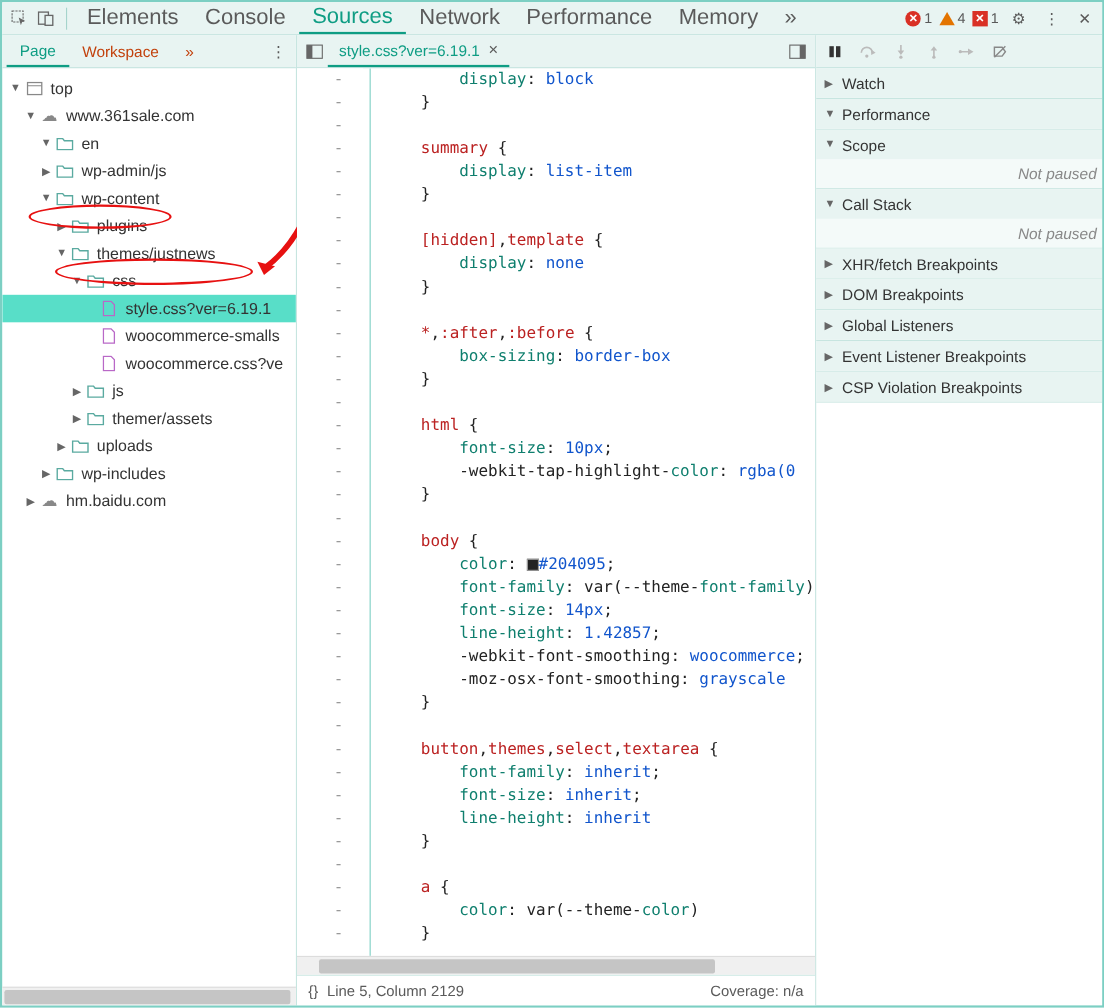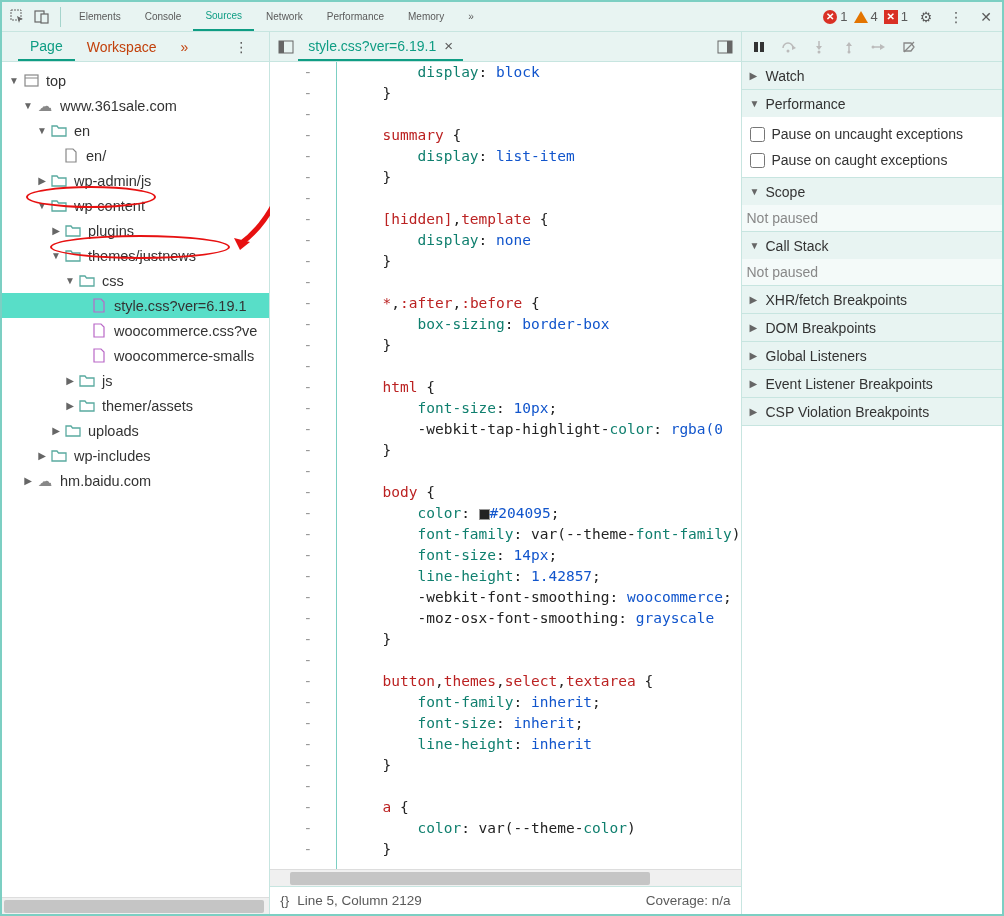--- a/index.html
+++ b/index.html
@@ -1,31 +1,31 @@
 <!DOCTYPE html>
 <html><head>
 <meta charset="utf-8">
 <style>
 *{box-sizing:border-box;margin:0;padding:0}
 body{font-family:"Segoe UI",Arial,sans-serif;font-size:14px;color:#333;background:#fff;width:1004px;height:916px;overflow:hidden;border:2px solid #7ccfc3}
 .top-toolbar{height:30px;background:#e8f4f2;border-bottom:1px solid #c7e5e0;display:flex;align-items:center;padding:0 4px}
 .tb-icon{width:24px;height:24px;display:flex;align-items:center;justify-content:center;color:#5a5a5a;cursor:pointer}
 .tb-sep{width:1px;height:20px;background:#a5d4cc;margin:0 6px}
 .tabs{display:flex;height:100%;flex:1}
-.tab{padding:0 12px;display:flex;align-items:center;color:#5a5a5a;cursor:pointer;font-size:10px}
+.tab{padding:0 12px;display:flex;align-items:center;color:#5a5a5a;cursor:pointer;font-size:20px}
 .tab.active{color:#0f9d84;border-bottom:2px solid #0f9d84}
 .badges{display:flex;align-items:center;gap:6px;margin-left:auto}
 .badge{display:flex;align-items:center;gap:3px;font-size:13px;color:#5a5a5a}
 .dot{width:14px;height:14px;border-radius:50%;display:inline-flex;align-items:center;justify-content:center;color:#fff;font-size:10px;font-weight:bold}
 .dot.red{background:#d93025}
 .tri{width:0;height:0;border-left:7px solid transparent;border-right:7px solid transparent;border-bottom:12px solid #e37400}
 .sq{width:14px;height:14px;background:#d93025;color:#fff;display:inline-flex;align-items:center;justify-content:center;font-size:10px;font-weight:bold}
 .main{display:flex;height:calc(100% - 30px)}
 .sidebar{width:281px;border-right:1px solid #c7e5e0;display:flex;flex-direction:column;position:relative}
-.side-tabs{height:30px;background:#e8f4f2;border-bottom:1px solid #c7e5e0;display:flex;align-items:center;padding:0 16px}
+.side-tabs{height:30px;background:#e8f4f2;border-bottom:1px solid #c7e5e0;display:flex;align-items:center;padding:0 4px}
 .side-tab{padding:0 12px;height:100%;display:flex;align-items:center;color:#c2410c;cursor:pointer;font-size:14px}
 .side-tab.active{color:#0f9d84;border-bottom:2px solid #0f9d84}
 .tree{padding:6px 0;overflow-y:auto;flex:1;font-size:14.5px}
 .node{display:flex;align-items:center;height:25px;padding-left:6px;white-space:nowrap;cursor:pointer;position:relative}
 .node.sel{background:#58dec8}
 .arrow{width:12px;height:12px;margin-right:2px;display:inline-flex;align-items:center;justify-content:center;color:#666;font-size:10px}
 .ic{width:18px;height:16px;margin-right:6px;display:inline-flex;align-items:center;justify-content:center}
 .folder{color:#5aaaa0}
 .file-css{color:#b968c7}
 .file-doc{color:#888}
@@ -48,21 +48,21 @@
 .right-panel{width:273px;display:flex;flex-direction:column}
 .rp-toolbar{height:30px;background:#e8f4f2;border-bottom:1px solid #c7e5e0;display:flex;align-items:center;padding:0 6px;gap:8px}
 .rp-toolbar .ic2{width:22px;height:22px;display:flex;align-items:center;justify-content:center;color:#888;cursor:pointer}
 .rp-toolbar .ic2.first{color:#333}
 .rp-sec{border-bottom:1px solid #c7e5e0}
 .rp-head{height:27px;background:#e8f4f2;display:flex;align-items:center;padding:0 8px;font-size:14px;cursor:pointer}
 .rp-arrow{width:12px;font-size:10px;color:#666;margin-right:4px}
 .rp-body{padding:4px 8px;font-size:14px}
 .chk{display:flex;align-items:center;gap:7px;height:26px}
 .chk input{width:15px;height:15px}
-.np{text-align:left;color:#888;padding:5px;background:#f4faf9}
+.np{text-align:right;color:#888;font-style:italic;padding:5px;background:#f4faf9}
 .circle{position:absolute;border:2.5px solid #e71111;border-radius:50%;pointer-events:none}
 .red-arrow{position:absolute;pointer-events:none}
 .side-scroll{height:17px;background:#f0f0f0;border-top:1px solid #ddd;position:relative}
 .side-scroll .thumb{position:absolute;left:2px;top:2px;height:13px;width:260px;background:#c5c5c5;border-radius:2px}
 </style>
 </head>
 <body>
 
 <div class="top-toolbar">
   <div class="tb-icon">
@@ -133,28 +133,20 @@
         </div>
       <div class="node" style="padding-left:34px">
           <span class="arrow">▼</span>
           <span class="ic folder">
             <svg width="16" height="13" viewBox="0 0 16 13">
               <path d="M1 2h5l1.5 2H15v8H1z" fill="none" stroke="#5aaaa0" stroke-width="1.3"></path>
             </svg>
           </span>
           <span>en</span>
         </div>
-      <div class="node" style="padding-left:60px">
-          <span class="ic file-doc">
-            <svg width="12" height="15" viewBox="0 0 12 15">
-              <path d="M1 1h7l3 3v10H1z" fill="none" stroke="#888" stroke-width="1.2"></path>
-            </svg>
-          </span>
-          <span>en/</span>
-        </div>
       <div class="node" style="padding-left:34px">
           <span class="arrow">▶</span>
           <span class="ic folder">
             <svg width="16" height="13" viewBox="0 0 16 13">
               <path d="M1 2h5l1.5 2H15v8H1z" fill="none" stroke="#5aaaa0" stroke-width="1.3"></path>
             </svg>
           </span>
           <span>wp-admin/js</span>
         </div>
       <div class="node" style="padding-left:34px">
@@ -200,29 +192,29 @@
             </svg>
           </span>
           <span>style.css?ver=6.19.1</span>
         </div>
       <div class="node" style="padding-left:88px">
           <span class="ic file-css">
             <svg width="12" height="15" viewBox="0 0 12 15">
               <path d="M1 1h7l3 3v10H1z" fill="none" stroke="#b968c7" stroke-width="1.2"></path>
             </svg>
           </span>
-          <span>woocommerce.css?ve</span>
+          <span>woocommerce-smalls</span>
         </div>
       <div class="node" style="padding-left:88px">
           <span class="ic file-css">
             <svg width="12" height="15" viewBox="0 0 12 15">
               <path d="M1 1h7l3 3v10H1z" fill="none" stroke="#b968c7" stroke-width="1.2"></path>
             </svg>
           </span>
-          <span>woocommerce-smalls</span>
+          <span>woocommerce.css?ve</span>
         </div>
       <div class="node" style="padding-left:62px">
           <span class="arrow">▶</span>
           <span class="ic folder">
             <svg width="16" height="13" viewBox="0 0 16 13">
               <path d="M1 2h5l1.5 2H15v8H1z" fill="none" stroke="#5aaaa0" stroke-width="1.3"></path>
             </svg>
           </span>
           <span>js</span>
         </div>
@@ -390,30 +382,20 @@
         <div class="rp-head">
           <span class="rp-arrow">▶</span>
           <span>Watch</span>
         </div>
       </div>
     <div class="rp-sec">
       <div class="rp-head">
           <span class="rp-arrow">▼</span>
           <span>Performance</span>
         </div>
-      <div class="rp-body">
-        <label class="chk">
-            <input type="checkbox" style="">
-            <span>Pause on uncaught exceptions</span>
-          </label>
-        <label class="chk">
-            <input type="checkbox" style="">
-            <span>Pause on caught exceptions</span>
-          </label>
-      </div>
     </div>
     <div class="rp-sec">
       <div class="rp-head">
           <span class="rp-arrow">▼</span>
           <span>Scope</span>
         </div>
       <div class="np">Not paused</div>
     </div>
     <div class="rp-sec">
       <div class="rp-head">

